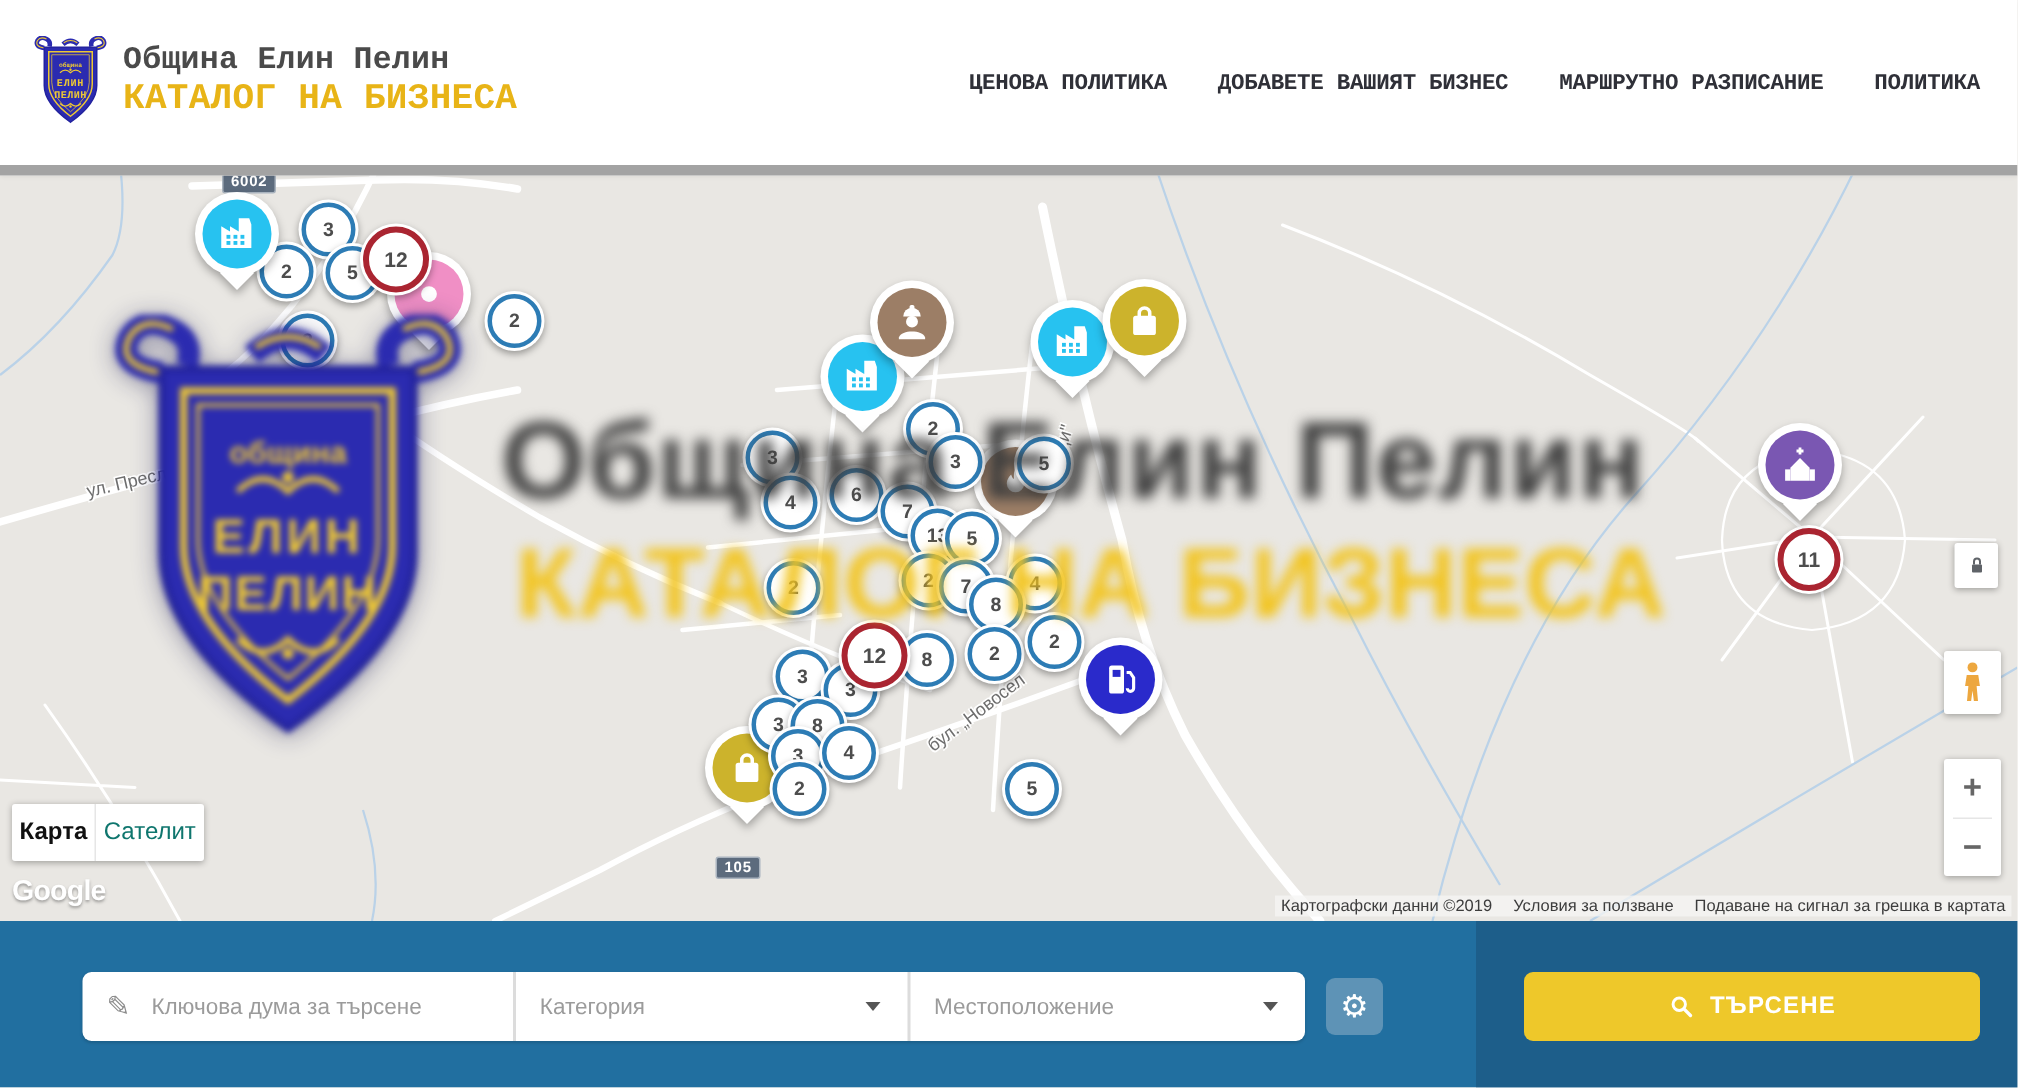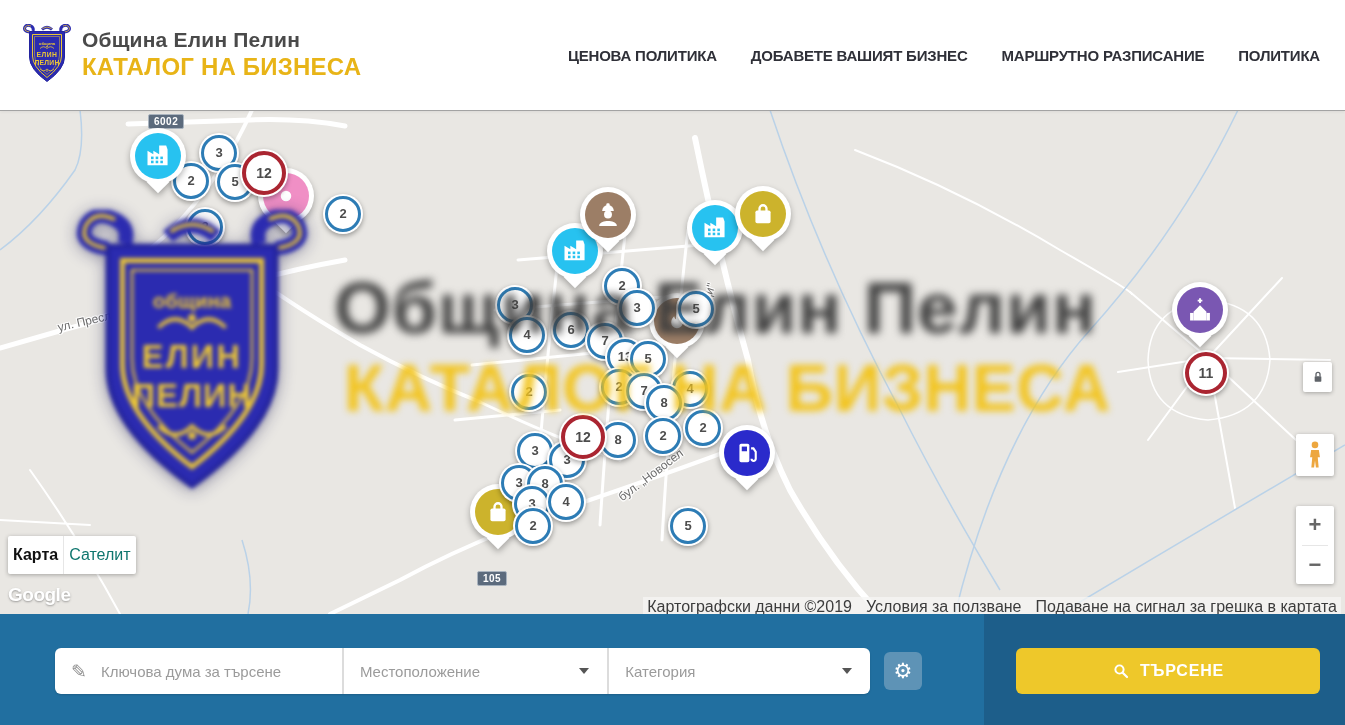--- a/index.html
+++ b/index.html
@@ -1,21 +1,21 @@
 <!DOCTYPE html>
 <html style="--bar-blue: #216fa0; --bar-dark: #1d5e8a; --btn-yellow: #eec82a; --gear-blue: #5e93b6; --gold: #e8b417; --wm-yellow: #f2c41e; --map-bg: #e9e7e3; --ring-blue: #2d7cb5; --ring-red: #aa2531; --pin-cyan: #27c2f0; --pin-brown: #9c7e66; --pin-yellow: #ccb32c; --pin-pink: #f08fc5; --pin-blue: #2a2acb; --pin-purple: #7a57b2; --crest-blue: #2b2bb0;"><head>
 <meta charset="utf-8">
 <style>
   html,body{margin:0;padding:0;}
   body{width:1345px;height:725px;position:relative;overflow:hidden;
        font-family:"Liberation Sans",sans-serif;background:#fff;}
 
   
   .header{position:absolute;left:0;top:0;width:1345px;height:110px;background:#fff;
-          border-bottom:1px solid #a3a3a3;box-shadow:0 1px 3px rgba(0,0,0,.06);z-index:20;}
+          border-bottom:7px solid #a3a3a3;box-shadow:0 1px 3px rgba(0,0,0,.06);z-index:20;font-family:Liberation Mono, monospace;}
   .logo{position:absolute;left:22px;top:24px;display:flex;align-items:center;cursor:pointer;}
   .logo svg{width:50px;height:61px;}
   .logo-text{margin-left:10px;}
   .logo-title{font-size:21px;font-weight:bold;color:#4a4a4a;letter-spacing:.2px;}
   .logo-sub{font-size:24px;font-weight:bold;color:var(--gold);letter-spacing:.2px;margin-top:1px;}
   .nav{position:absolute;right:25px;top:0;height:110px;display:flex;align-items:center;gap:34px;}
   .nav a{font-size:15px;font-weight:bold;color:#2f3038;text-decoration:none;letter-spacing:-.2px;cursor:pointer;}
 
   
   .map{position:absolute;left:0;top:110px;width:1345px;height:504px;background:var(--map-bg);overflow:hidden;cursor:grab;}
@@ -47,21 +47,21 @@
   .wm-sub{left:344px;top:240px;font-size:66px;font-weight:800;color:var(--wm-yellow);letter-spacing:.5px;filter:blur(3.8px);white-space:nowrap;}
 
   
   .maptype{position:absolute;left:8px;top:426px;height:38px;background:#fff;border-radius:2px;z-index:8;
        box-shadow:0 1px 4px rgba(0,0,0,.3);display:flex;align-items:center;font-size:16px;}
   .maptype .mt{padding:0 5px;line-height:38px;cursor:pointer;}
   .maptype .mt.active{font-weight:bold;color:#111;}
   .maptype .mt.inactive{color:#0f766e;border-left:1px solid #e6e6e6;}
   .glogo{position:absolute;left:8px;top:474px;z-index:8;color:#fff;font-size:19px;font-weight:bold;
        letter-spacing:-.5px;text-shadow:0 1px 2px rgba(80,80,80,.5);cursor:pointer;}
-  .attrib{position:absolute;right:4px;top:487px;z-index:8;display:flex;gap:14px;font-size:16px;color:#3c3c3c;
+  .attrib{position:absolute;right:4px;top:487px;z-index:8;display:flex;gap:14px;font-size:11px;color:#3c3c3c;
        background:rgba(245,245,244,.75);padding:1px 4px;}
   .attrib span{cursor:pointer;white-space:nowrap;}
   .ctl{position:absolute;background:#fff;box-shadow:0 1px 4px rgba(0,0,0,.3);z-index:8;border-radius:2px;
        display:flex;align-items:center;justify-content:center;cursor:pointer;}
   .lockbtn{left:1303px;top:252px;width:29px;height:30px;}
   .pegman{left:1296px;top:324px;width:38px;height:42px;}
   .zoomctl{left:1296px;top:396px;width:38px;height:78px;flex-direction:column;padding:0;}
   .zoomctl .zb{width:38px;height:39px;display:flex;align-items:center;justify-content:center;
        font-size:22px;font-weight:bold;color:#666;}
   .zoomctl .zdiv{width:26px;height:1px;background:#e6e6e6;}
@@ -429,26 +429,26 @@
   </div>
 </div>
 
 <div class="searchbar">
   <div class="darkpane"></div>
   <div class="inputgroup">
     <div class="ig-sec ig-keyword">
       <span class="pencil">✎</span>
       <input type="text" placeholder="Ключова дума за търсене" style="">
     </div>
+    <div class="ig-sec ig-select ig-cat">
+      <span class="lbl">Категория</span>
+      <span class="arrow"></span>
+    </div>
     <div class="ig-sec ig-select ig-loc">
       <span class="lbl">Местоположение</span>
-      <span class="arrow"></span>
-    </div>
-    <div class="ig-sec ig-select ig-cat">
-      <span class="lbl">Категория</span>
       <span class="arrow"></span>
     </div>
   </div>
   <div class="gearbtn">
     <span>⚙</span>
   </div>
   <button class="searchbtn">
     <svg width="18" height="18" viewBox="0 0 24 24">
       <circle cx="10" cy="10" r="5.5" fill="none" stroke="#fff" stroke-width="2.6"></circle>
       <line x1="14.6" y1="14.6" x2="20" y2="20" stroke="#fff" stroke-width="3" stroke-linecap="round"></line>

